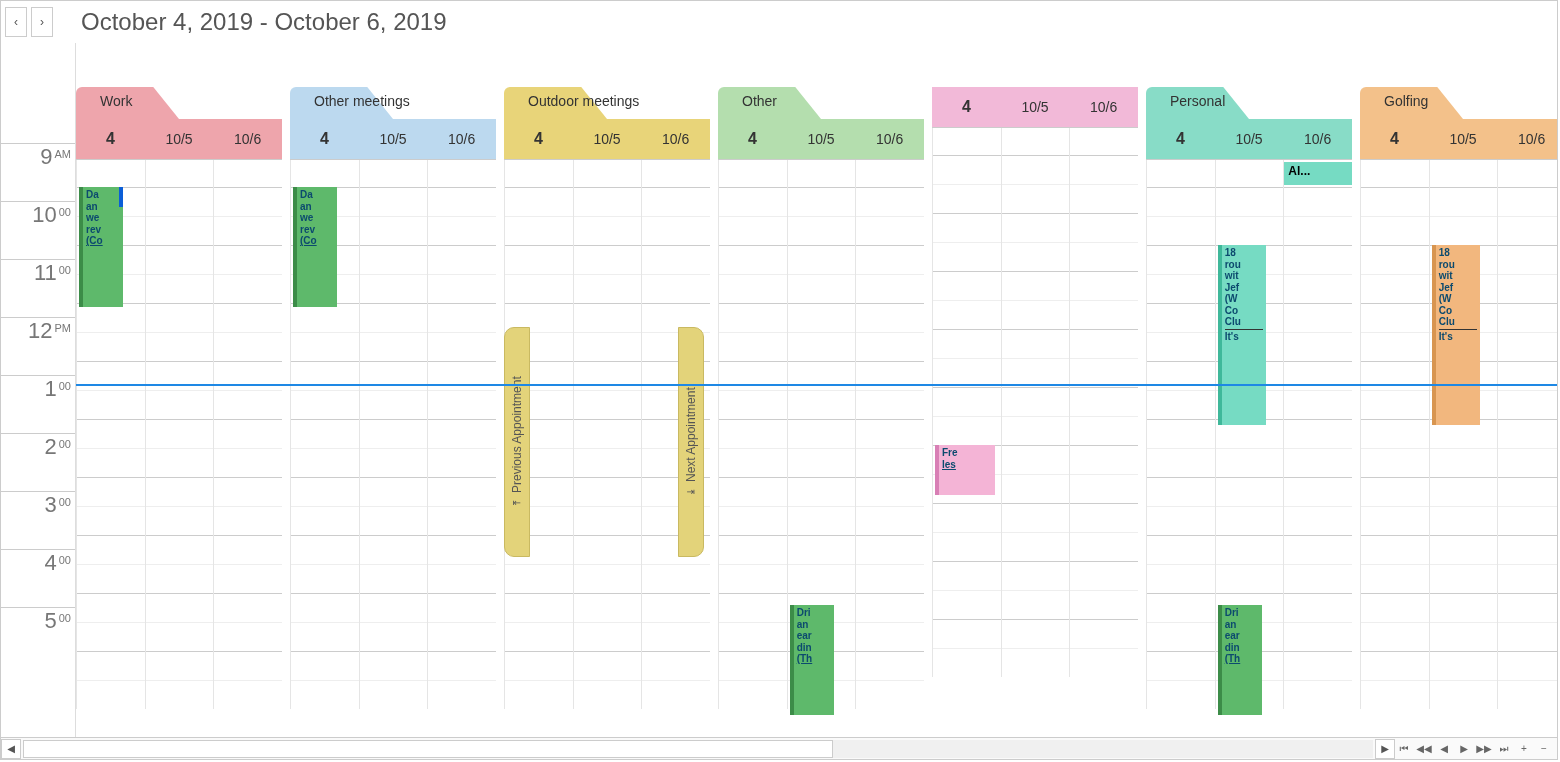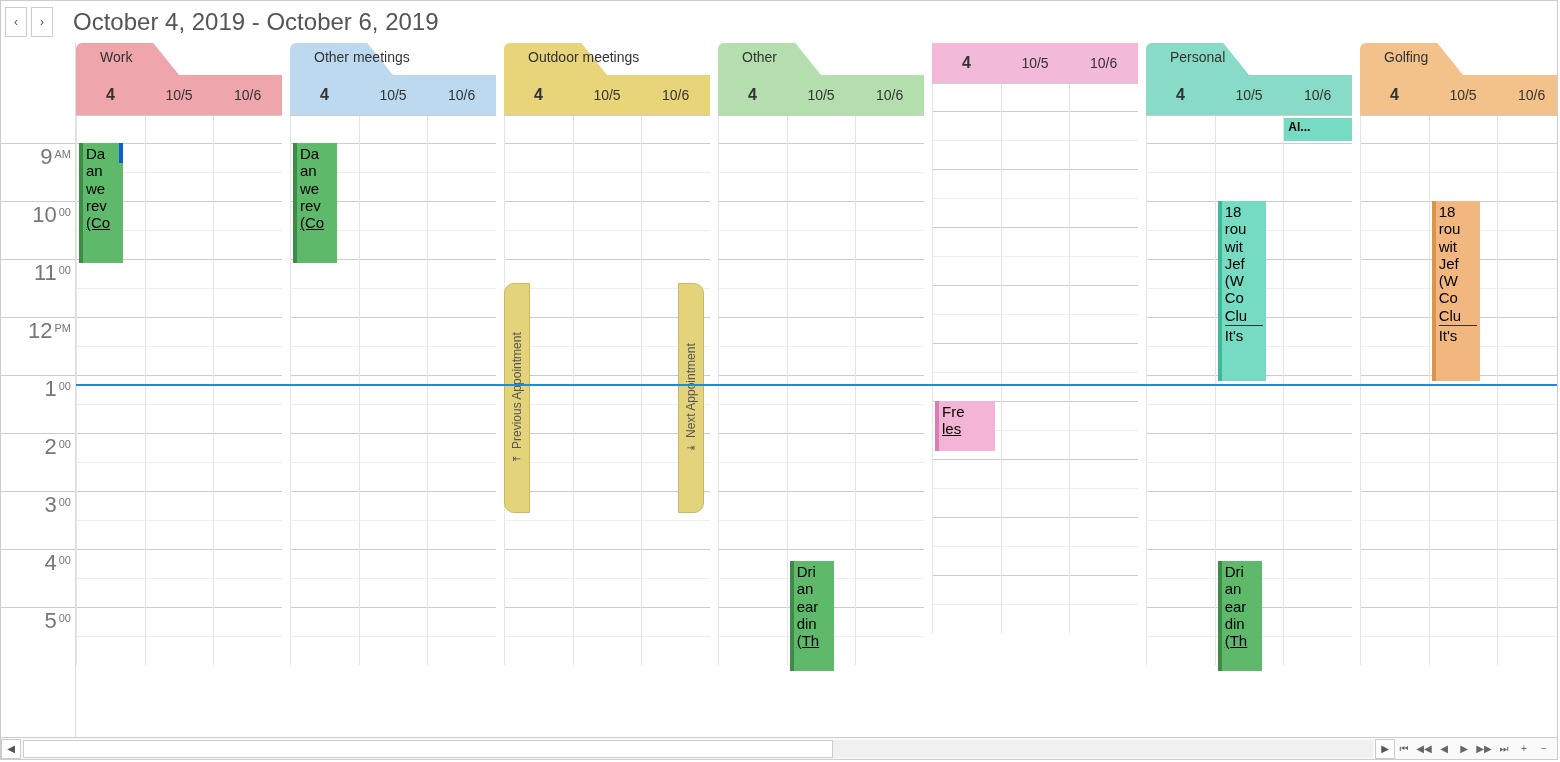--- a/index.html
+++ b/index.html
@@ -1,49 +1,49 @@
 <!DOCTYPE html>
 <html><head>
 <meta charset="utf-8">
 <style>
 * { margin: 0; padding: 0; box-sizing: border-box; font-family: "Segoe UI", Tahoma, sans-serif; }
 body { background: #fff; width: 1560px; height: 762px; overflow: hidden; }
 .frame { border: 1px solid #ccc; width: 1558px; height: 760px; display: flex; flex-direction: column; }
 
 .title-row { display: flex; align-items: center; height: 42px; padding: 4px; gap: 4px; }
 .nav-btn { width: 22px; height: 30px; border: 1px solid #ccc; background: #fff; display: flex; align-items: center; justify-content: center; cursor: pointer; font-size: 12px; color: #555; }
-.title-text { font-size: 24px; color: #555; margin-left: 16px; }
+.title-text { font-size: 24px; color: #555; margin-left: 24px; }
 
 .body-area { flex: 1; display: flex; position: relative; overflow: hidden; }
 .time-col { width: 75px; border-right: 1px solid #ddd; flex-shrink: 0; position: relative; }
 .time-col .spacer { height: 72px; }
 .allday-spacer { height: 28px; }
 .time-slot-major { height: 58px; border-top: 1px solid #ccc; display: flex; align-items: flex-start; justify-content: flex-end; padding-right: 4px; padding-top: 2px; color: #777; }
 .time-slot-major .hour { font-size: 22px; line-height: 1; }
 .time-slot-major .ampm { font-size: 11px; margin-left: 2px; margin-top: 2px; }
 
 .groups-scroll { flex: 1; display: flex; position: relative; overflow: hidden; }
 
-.group { width: 214px; flex-shrink: 0; border-right: 8px solid transparent; position: relative; }
+.group { width: 214px; flex-shrink: 0; border-right: 8px solid transparent; position: relative; margin-top: 44px; }
 .group .group-tab { height: 32px; position: relative; }
 .tab-clip { position: absolute; left: 0; top: 0; height: 100%; width: 50%; clip-path: polygon(0 0, 75% 0, 100% 100%, 0 100%); border-top-left-radius: 6px; }
 .tab-label { position: absolute; left: 24px; top: 6px; font-size: 14px; color: #333; z-index: 2; }
 .date-row { display: flex; height: 40px; }
 .date-cell { flex: 1; display: flex; align-items: center; justify-content: center; font-size: 14px; color: #333; }
 .date-cell.first { font-weight: bold; font-size: 16px; }
 .allday-row { height: 28px; border-top: 1px solid #ccc; display: flex; }
 .allday-cell { flex: 1; border-left: 1px solid #e5e5e5; position: relative; }
 .grid-col { display: flex; position: relative; }
 .day-col { flex: 1; border-left: 1px solid #e5e5e5; position: relative; }
 .slot-row { height: 29px; border-top: 1px solid #eee; }
 .slot-row.major { border-top: 1px solid #ccc; }
 
 .event { position: absolute; left: 2px; right: 2px; overflow: hidden; display: flex; }
 .event .strip { width: 4px; flex-shrink: 0; }
-.event .evt-body { flex: 1; padding: 2px 3px; font-size: 15px; font-weight: normal; color: #000000; line-height: 1.15; word-break: break-all; }
+.event .evt-body { flex: 1; padding: 2px 3px; font-size: 10px; font-weight: bold; color: #0c4a6e; line-height: 1.15; word-break: break-all; }
 .evt-green { background: #5eb96b; }
 .evt-green .evt-body { background: #5eb96b; }
 .evt-pink { background: #f4b4d6; }
 .evt-teal { background: #76dbc3; }
 .evt-orange { background: #f2b77e; }
 .evt-allday-teal { background: #76dbc3; font-size: 12px; font-weight: bold; padding: 2px 4px; overflow: hidden; white-space: nowrap; text-overflow: ellipsis; }
 
 .blue-dot { position: absolute; width: 8px; height: 20px; background: #0b5ed7; top: 0; right: -4px; }
 
 .current-time-line { position: absolute; left: 75px; right: 0; height: 2px; background: #1e88e5; z-index: 5; top: 341px; }

